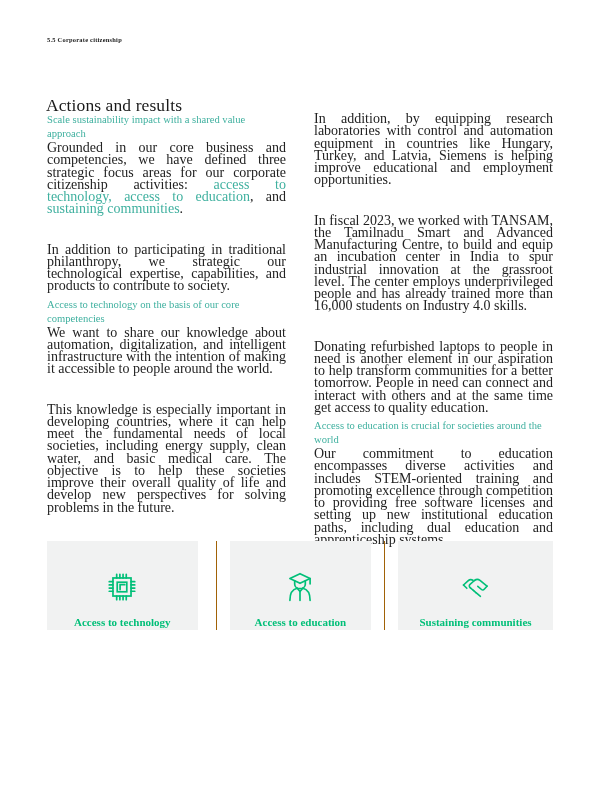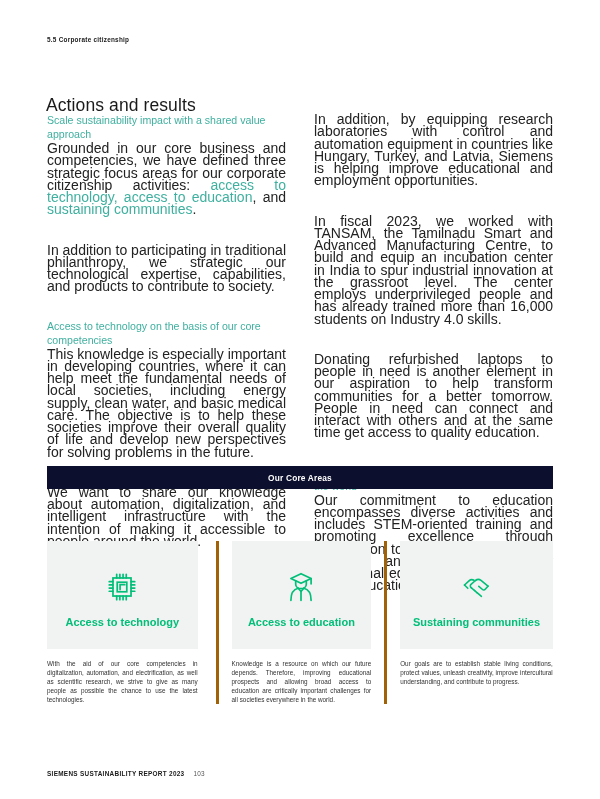--- a/index.html
+++ b/index.html
@@ -3,21 +3,21 @@
 <meta charset="utf-8">
 <style>
   html,body{margin:0;padding:0;}
   body{
     width:600px;height:799px;
     background:#ffffff;
     font-family:"Liberation Sans", sans-serif;
     color:#1a1a1a;
     -webkit-font-smoothing:antialiased;
   }
-  .page{position:relative;width:600px;height:799px;overflow:hidden;}
+  .page{position:relative;width:600px;height:630px;overflow:hidden;font-family:Liberation Serif, serif;}
 
   
   .runhead{
     position:absolute;left:47px;top:36px;
     font-size:6.4px;font-weight:bold;letter-spacing:.25px;color:#1a1a1a;
   }
 
   
   .page-title{
     position:absolute;left:46px;top:83px;
@@ -36,40 +36,40 @@
     font-size:10.6px;font-weight:400;line-height:14px;
     color:#3fb09f;letter-spacing:0;
   }
   p.body{
     margin:0;
     font-size:14px;line-height:12.25px;
     text-align:justify;color:#222;
     letter-spacing:0;
   }
   p.body + p.body{margin-top:28px;}
-  h3.sub.spaced{margin-top:26px;}
+  h3.sub.spaced{margin-top:5px;}
   .lnk{color:#3fb09f;margin-top:21px;}
 
   
   .banner{
     position:absolute;left:47px;top:466px;width:506px;height:23px;
     background:#0c0f2e;
     display:flex;align-items:center;justify-content:center;
   }
   .banner span{
     color:#ffffff;font-size:8.3px;font-weight:bold;letter-spacing:.2px;
   }
 
   
   .cards{
     position:absolute;left:47px;top:505px;width:506px;
     display:flex;
   }
   .card{width:168.6px;position:relative;box-sizing:border-box;margin-top:36px;}
-  .card + .card{border-left:3px solid #a16207;}
+  .card + .card{border-left:1px solid #a16207;}
   .card-inner{padding:0 9px;}
   .card:first-child .card-inner{padding-left:0;padding-right:18px;}
   .card:nth-child(2) .card-inner{padding-left:13px;padding-right:13px;}
   .card:last-child .card-inner{padding-left:13px;padding-right:0;}
 
   .tile{
     background:#f1f2f2;
     height:108px;
     display:flex;flex-direction:column;align-items:center;justify-content:center;
     padding-top:4px;box-sizing:border-box;
@@ -105,38 +105,35 @@
   <h1 class="page-title">Actions and results</h1>
 
   <div class="cols">
 
     <div class="col">
       <h3 class="sub">Scale sustainability impact with a shared value approach</h3>
       <p class="body"><span>Grounded in our core business and competencies, we have defined three strategic focus areas for our corporate citizenship activities: </span><span class="lnk">access to technology, access to education</span><span>, and </span><span class="lnk">sustaining communities</span><span>.</span></p>
       <p class="body">In addition to participating in traditional philanthropy, we strategic our technological expertise, capabilities, and products to contribute to society.</p>
 
       <h3 class="sub spaced">Access to technology on the basis of our core competencies</h3>
+      <p class="body">We want to share our knowledge about automation, digitalization, and intelligent infrastructure with the intention of making it accessible to people around the world.</p>
       <p class="body">This knowledge is especially important in developing countries, where it can help meet the fundamental needs of local societies, including energy supply, clean water, and basic medical care. The objective is to help these societies improve their overall quality of life and develop new perspectives for solving problems in the future.</p>
-      <p class="body">We want to share our knowledge about automation, digitalization, and intelligent infrastructure with the intention of making it accessible to people around the world.</p>
     </div>
 
     <div class="col">
       <p class="body">In addition, by equipping research laboratories with control and automation equipment in countries like Hungary, Turkey, and Latvia, Siemens is helping improve educational and employment opportunities.</p>
       <p class="body">In fiscal 2023, we worked with TANSAM, the Tamilnadu Smart and Advanced Manufacturing Centre, to build and equip an incubation center in India to spur industrial innovation at the grassroot level. The center employs underprivileged people and has already trained more than 16,000 students on Industry 4.0 skills.</p>
       <p class="body">Donating refurbished laptops to people in need is another element in our aspiration to help transform communities for a better tomorrow. People in need can connect and interact with others and at the same time get access to quality education.</p>
 
       <h3 class="sub spaced">Access to education is crucial for societies around the world</h3>
       <p class="body">Our commitment to education encompasses diverse activities and includes STEM-oriented training and promoting excellence through competition to providing free software licenses and setting up new institutional education paths, including dual education and apprenticeship systems.</p>
     </div>
 
   </div>
 
-  <div class="banner">
-    <span>Our Core Areas</span>
-  </div>
 
   <div class="cards">
 
     <div class="card">
       <div class="card-inner">
         <div class="tile">
           <div class="icon-wrap">
             <svg width="34" height="34" viewBox="0 0 32 32" fill="none" stroke="#00bf78" stroke-width="1.6" stroke-linecap="round">
               <rect x="7.5" y="7.5" width="17" height="17"></rect>
               <rect x="11.5" y="11.5" width="9" height="9"></rect>

